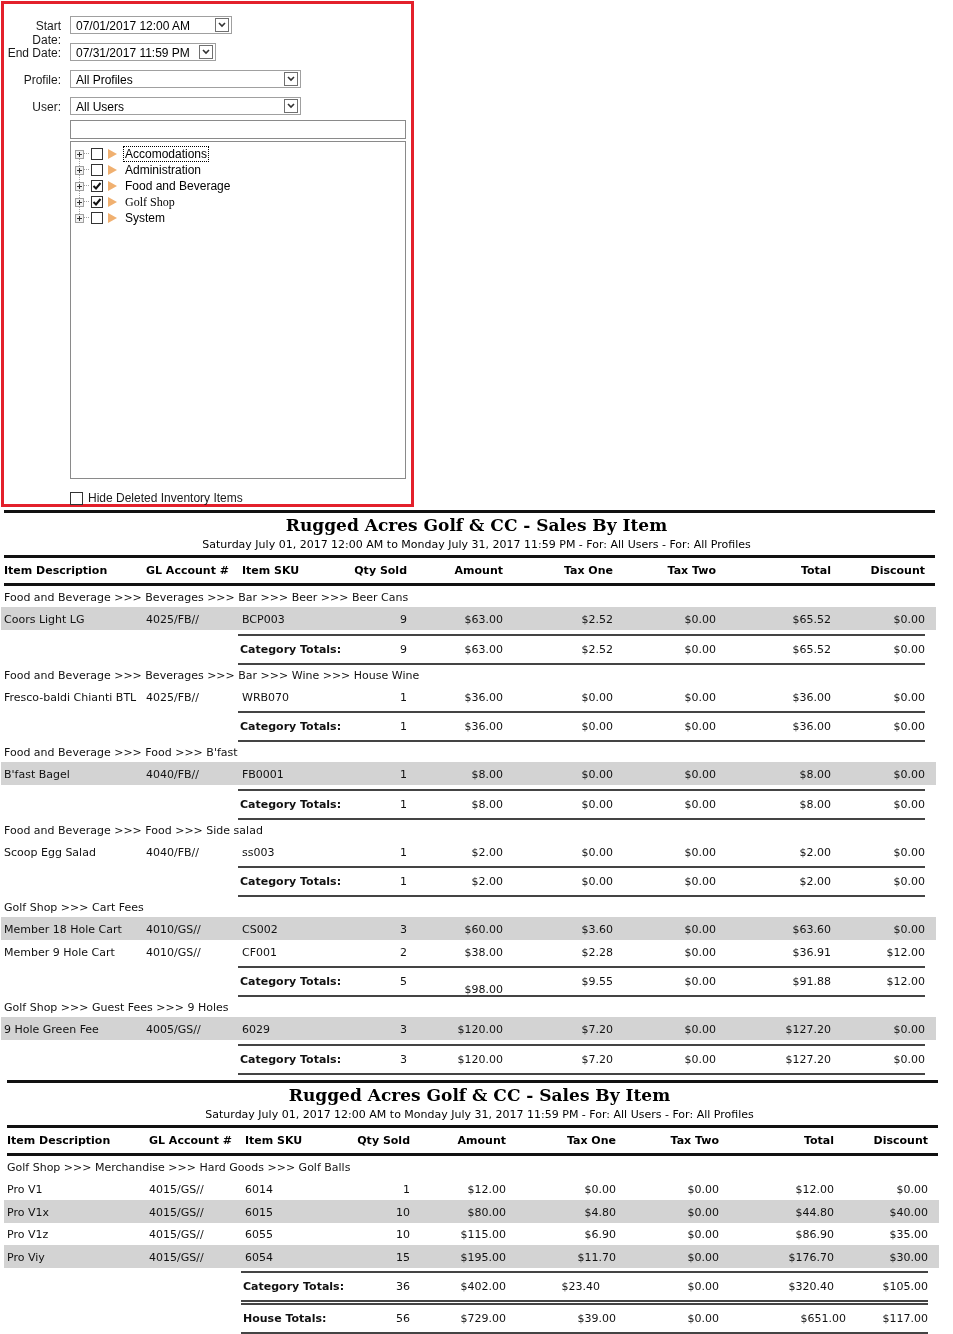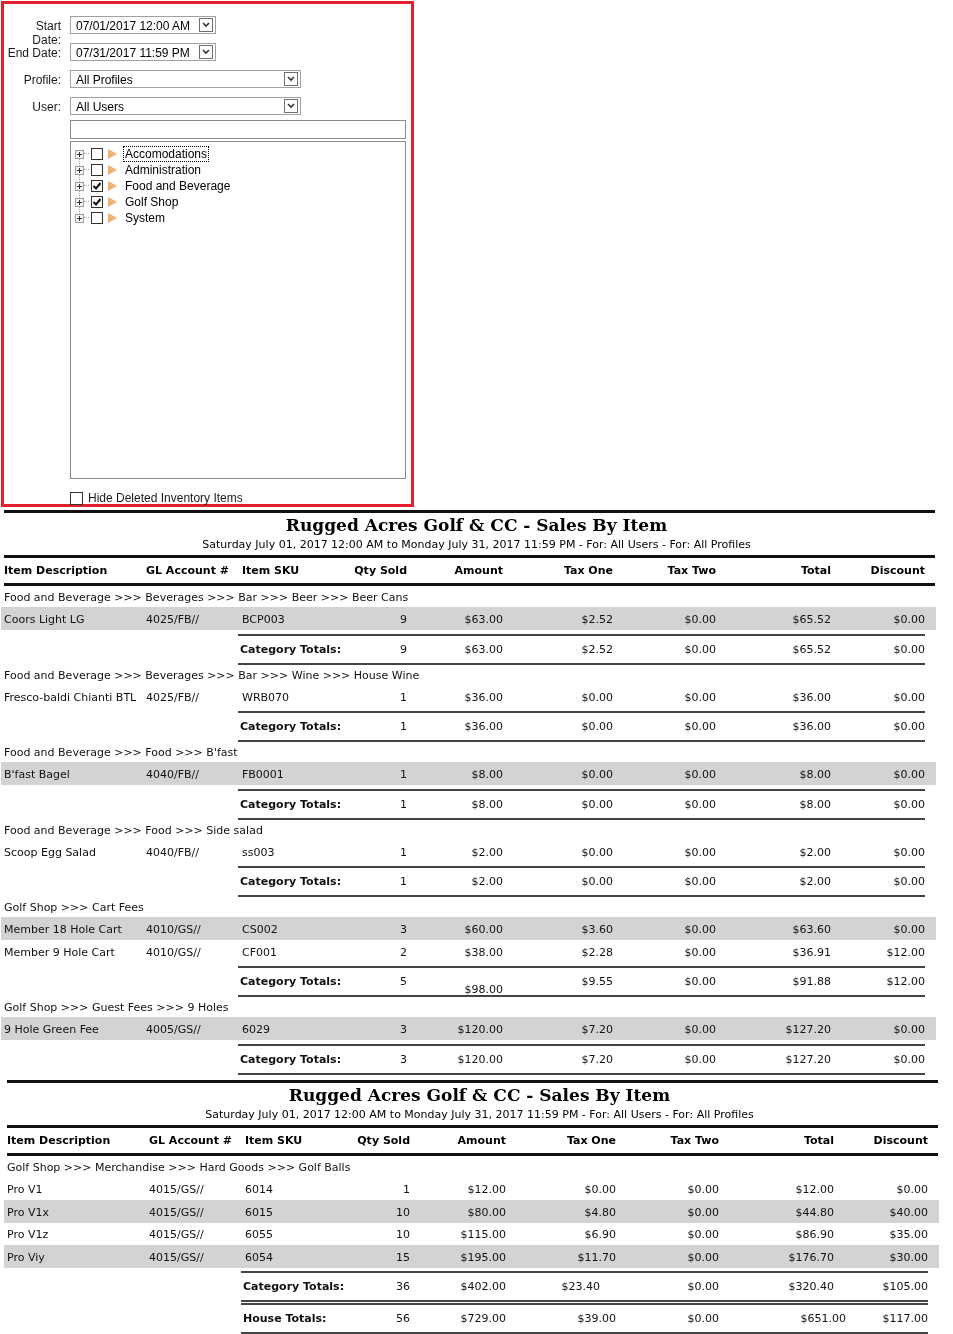--- a/index.html
+++ b/index.html
@@ -39,21 +39,21 @@
   .bold { font-weight: bold; }
   .band { position: absolute; height: 23px; background: #d3d3d3; }
   .tline { position: absolute; height: 2px; background: #444; }
 </style>
 </head>
 <body>
 
 <div class="panel">
 
   <div class="flabel" style="top:15px;">Start Date:</div>
-  <div class="combo" style="left:66px; top:12px; width:146px;">
+  <div class="combo" style="left:66px; top:12px; width:162px;">
     <span class="val">07/01/2017 12:00 AM</span>
     <span class="btn">
       <svg viewBox="0 0 8 6">
           <path d="M1 1 L4 4 L7 1" stroke="#333" stroke-width="1.6" fill="none"></path>
         </svg>
     </span>
   </div>
 
   <div class="flabel" style="top:42px;">End Date:</div>
   <div class="combo" style="left:66px; top:39px; width:146px;">
@@ -108,21 +108,21 @@
           <span class="expander"></span>
           <span class="tdots"></span>
           <span class="tcheck">
             <svg viewBox="0 0 10 10">
               <path d="M1.5 5 L4 7.5 L8.5 2" stroke="#111" stroke-width="2" fill="none"></path>
             </svg>
           </span>
           <span class="tarrow"></span>
           <span class="tlabel">Food and Beverage</span>
         </div>
-        <div class="tnode" style="top: 52px;">
+        <div class="tnode" style="top: 52px; font-family: Liberation Serif, serif;">
           <span class="expander"></span>
           <span class="tdots"></span>
           <span class="tcheck">
             <svg viewBox="0 0 10 10">
               <path d="M1.5 5 L4 7.5 L8.5 2" stroke="#111" stroke-width="2" fill="none"></path>
             </svg>
           </span>
           <span class="tarrow"></span>
           <span class="tlabel">Golf Shop</span>
         </div>

